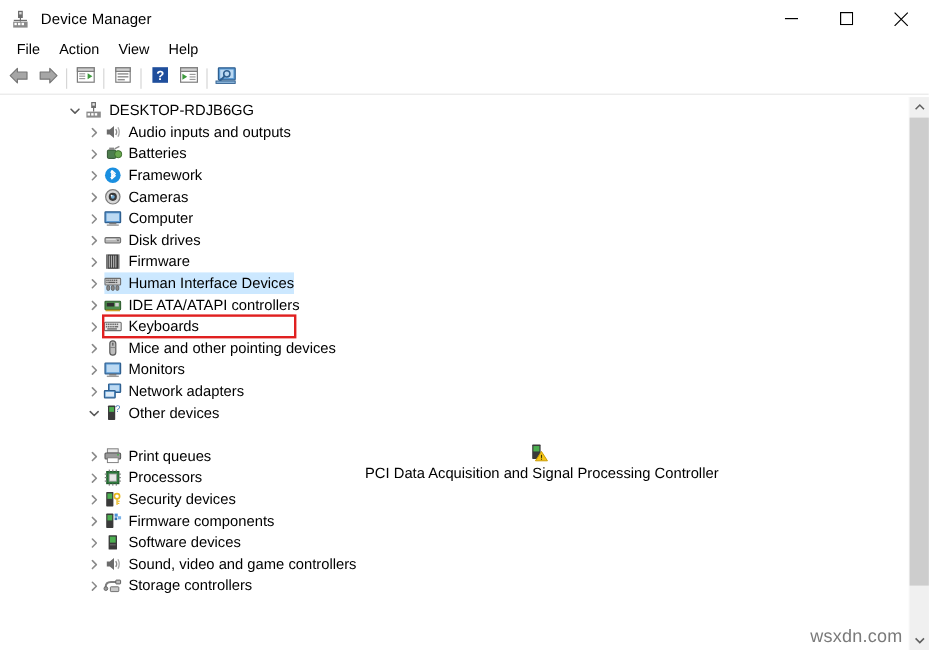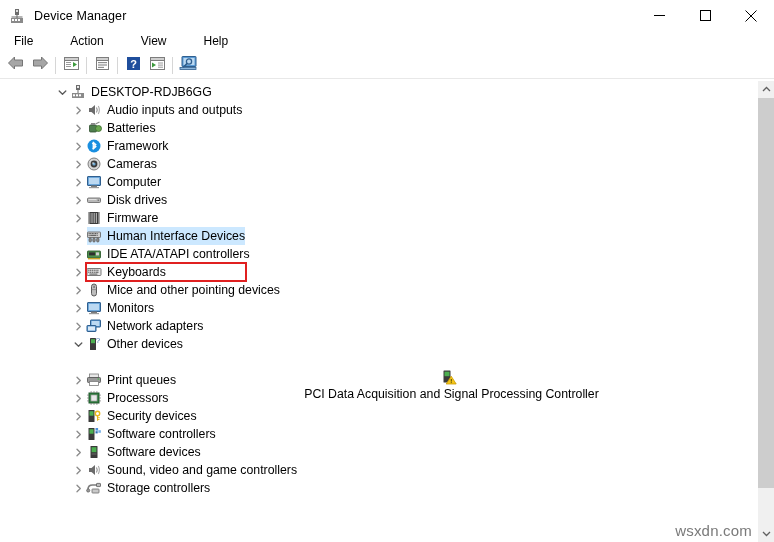--- a/index.html
+++ b/index.html
@@ -65,21 +65,20 @@
   
   .menubar {
     position: absolute;
     left: 0; top: 31px;
     width: 774px; height: 21px;
     background: #ffffff;
     display: flex;
     align-items: center;
     padding-left: 6px;
     box-sizing: border-box;
-    gap: 21px;
   }
   .menu-item {
     font-size: 12px;
     color: #000000;
     padding: 2px 8px 3px 8px;
     white-space: nowrap;
     cursor: default;
   }
 
   
@@ -716,21 +715,21 @@
           </span>
           <span class="row-icon">
             <svg width="16" height="16" viewBox="0 0 16 16">
               <rect x="2.5" y="2" width="6" height="12" rx="0.6" fill="#3a3a3a"></rect>
               <rect x="3.5" y="3.2" width="4" height="4.5" fill="#4caf50"></rect>
               <rect x="9.5" y="2" width="2.6" height="2.6" fill="#4a90d9"></rect>
               <rect x="12.3" y="4.2" width="2.6" height="2.6" fill="#7bb3e8"></rect>
               <rect x="9.5" y="5.2" width="2.2" height="2.2" fill="#2f6fb5"></rect>
             </svg>
           </span>
-          <span class="row-label">Software controllers</span>
+          <span class="row-label">Firmware components</span>
         </div>
         <div class="row lvl1">
           <span class="twisty">
             <svg width="9" height="9" viewBox="0 0 9 9">
               <path d="M3 1.2 L6.3 4.5 L3 7.8" stroke="#8a8a8a" stroke-width="1.3" fill="none" stroke-linecap="round" stroke-linejoin="round"></path>
             </svg>
           </span>
           <span class="row-icon">
             <svg width="16" height="16" viewBox="0 0 16 16">
               <rect x="4.5" y="2" width="7" height="12" rx="0.6" fill="#3a3a3a"></rect>

